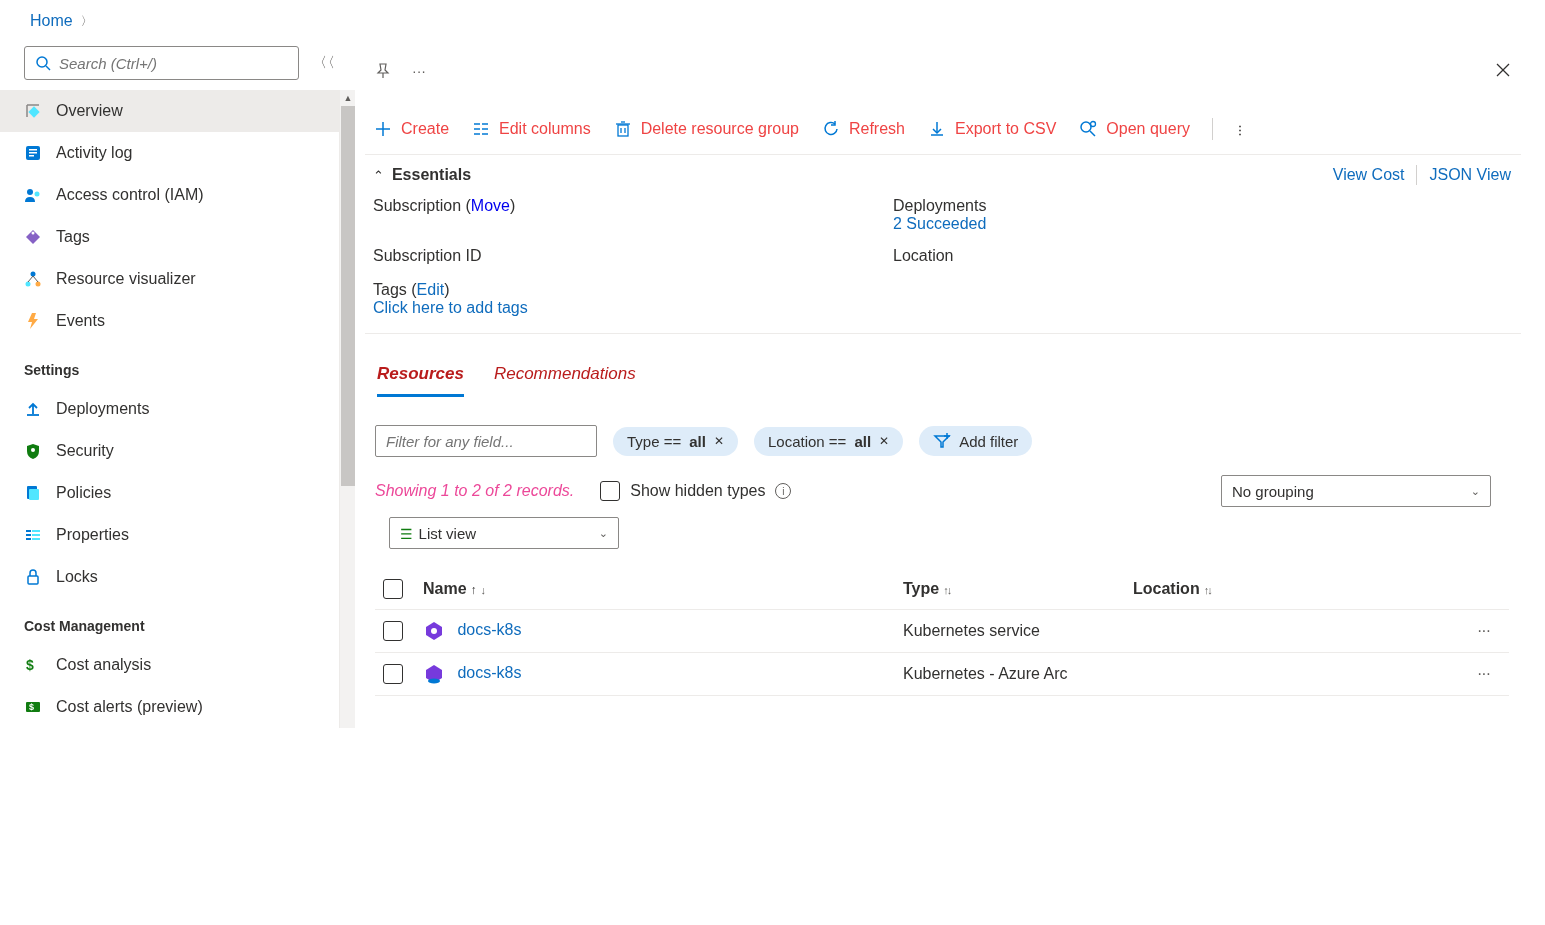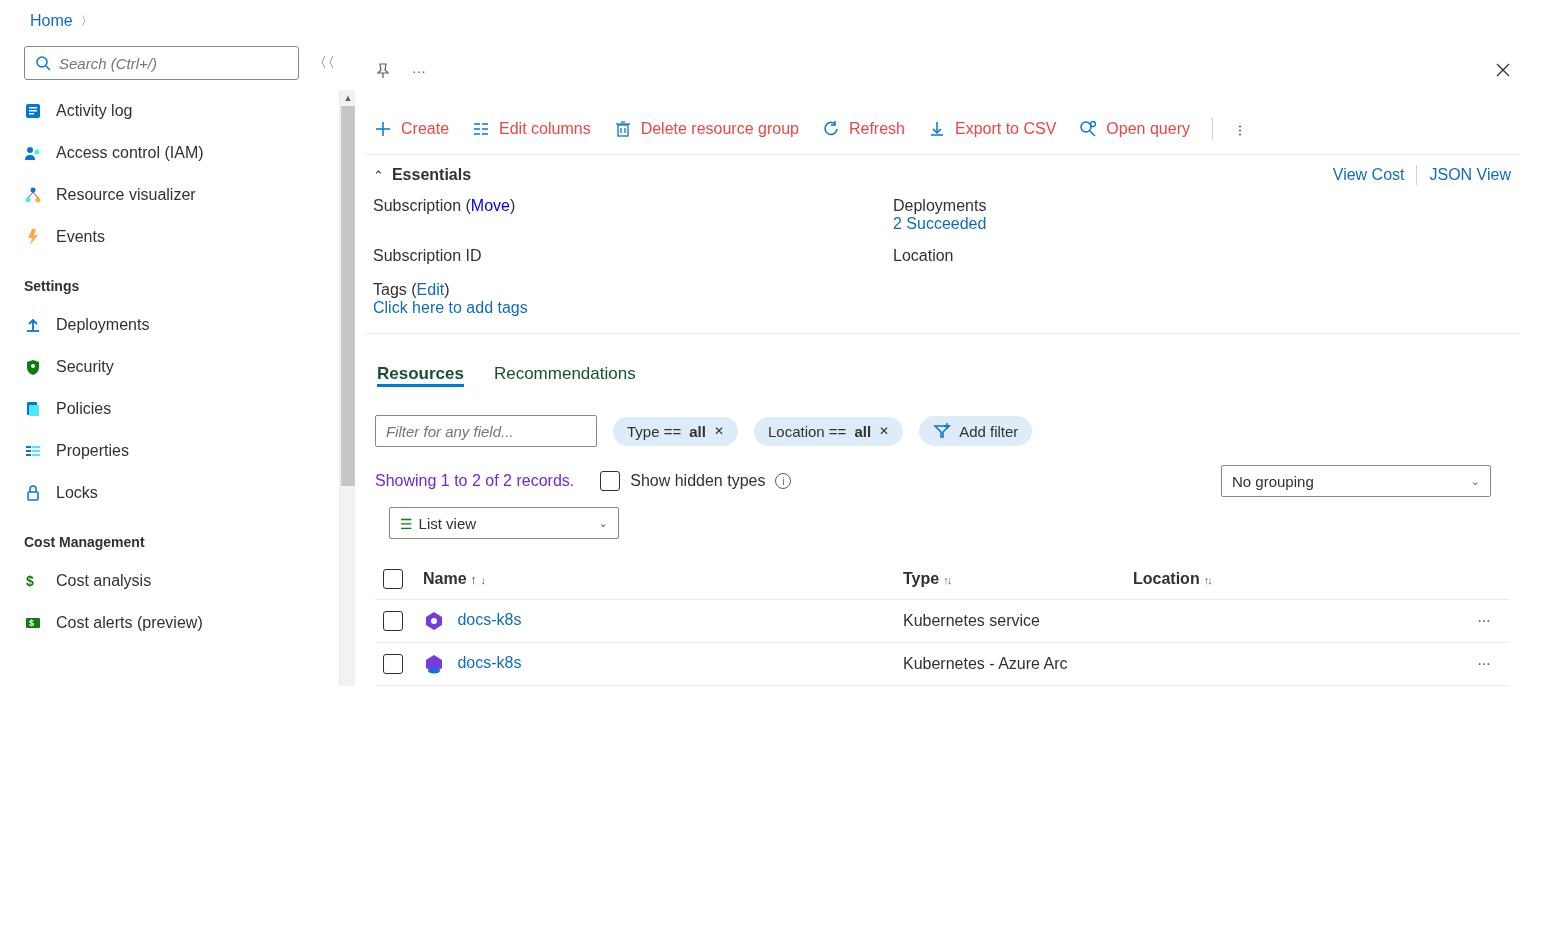--- a/index.html
+++ b/index.html
@@ -249,22 +249,24 @@
   }
   .tags-row a { color: #0f6cbd; }
 
   .tabs {
     display: flex;
     gap: 30px;
     padding: 30px 0 0 12px;
   }
   .tab {
     font-size: 17px;
+    padding-bottom: 10px;
     cursor: pointer;
-    color: #14532d;
+    color: #b91c1c;
+    font-style: italic;
   }
   .tab.active {
     font-weight: 600;
     border-bottom: 3px solid #0078d4;
   }
 
   .filters-row {
     display: flex;
     align-items: center;
     gap: 16px;
@@ -308,21 +310,21 @@
   .add-filter-pill svg { width: 18px; height: 18px; stroke: #0078d4; fill: none; stroke-width: 1.5; }
 
   .records-row {
     display: flex;
     align-items: center;
     gap: 18px;
     padding: 18px 0 0 10px;
     font-size: 16px;
     flex-wrap: wrap;
   }
-  .records-row .recs { color: #6d28d9; }
+  .records-row .recs { color: #ec4899; font-style: italic; }
   .checkbox {
     width: 20px; height: 20px;
     border: 1px solid #323130;
     border-radius: 3px;
     flex-shrink: 0;
   }
   .hidden-types {
     display: flex; align-items: center; gap: 10px;
     margin-left: 8px;
   }
@@ -418,20 +420,29 @@
             <line x1="11" y1="11" x2="15" y2="15"></line>
           </svg>
         <input class="search-input" placeholder="Search (Ctrl+/)" style="">
       </div>
       <span class="collapse-chevrons">〈〈</span>
     </div>
 
     <div class="nav-scroll">
       <div class="nav-list">
 
+        <div class="nav-item active">
+          <span class="nav-icon">
+            <svg width="18" height="18" viewBox="0 0 18 18">
+                <path d="M3 3 L3 15 M3 3 L15 3" stroke="#8a8886" stroke-width="1.5" fill="none"></path>
+                <rect x="6" y="6" width="8" height="8" fill="#50e6ff" transform="rotate(45 10 10)"></rect>
+              </svg>
+          </span>
+          <span>Overview</span>
+        </div>
 
         <div class="nav-item">
           <span class="nav-icon">
             <svg width="18" height="18" viewBox="0 0 18 18">
                 <rect x="2" y="2" width="14" height="14" rx="2" fill="#0078d4"></rect>
                 <rect x="5" y="5" width="8" height="1.5" fill="#fff"></rect>
                 <rect x="5" y="8" width="8" height="1.5" fill="#fff"></rect>
                 <rect x="5" y="11" width="5" height="1.5" fill="#fff"></rect>
               </svg>
           </span>
@@ -442,20 +453,29 @@
           <span class="nav-icon">
             <svg width="18" height="18" viewBox="0 0 18 18">
                 <circle cx="6" cy="6" r="3" fill="#0078d4"></circle>
                 <path d="M1 16 Q1 11 6 11 Q11 11 11 16" fill="#0078d4"></path>
                 <circle cx="13" cy="8" r="2.5" fill="#50e6ff"></circle>
               </svg>
           </span>
           <span>Access control (IAM)</span>
         </div>
 
+        <div class="nav-item">
+          <span class="nav-icon">
+            <svg width="18" height="18" viewBox="0 0 18 18">
+                <path d="M2 9 L9 2 L16 9 L9 16 Z" fill="#8661c5"></path>
+                <circle cx="9" cy="5" r="1.5" fill="#fff"></circle>
+              </svg>
+          </span>
+          <span>Tags</span>
+        </div>
 
         <div class="nav-item">
           <span class="nav-icon">
             <svg width="18" height="18" viewBox="0 0 18 18">
                 <circle cx="9" cy="4" r="2.5" fill="#0078d4"></circle>
                 <circle cx="4" cy="14" r="2.5" fill="#50e6ff"></circle>
                 <circle cx="14" cy="14" r="2.5" fill="#ffaa44"></circle>
                 <line x1="9" y1="6" x2="4" y2="12" stroke="#605e5c"></line>
                 <line x1="9" y1="6" x2="14" y2="12" stroke="#605e5c"></line>
               </svg>

